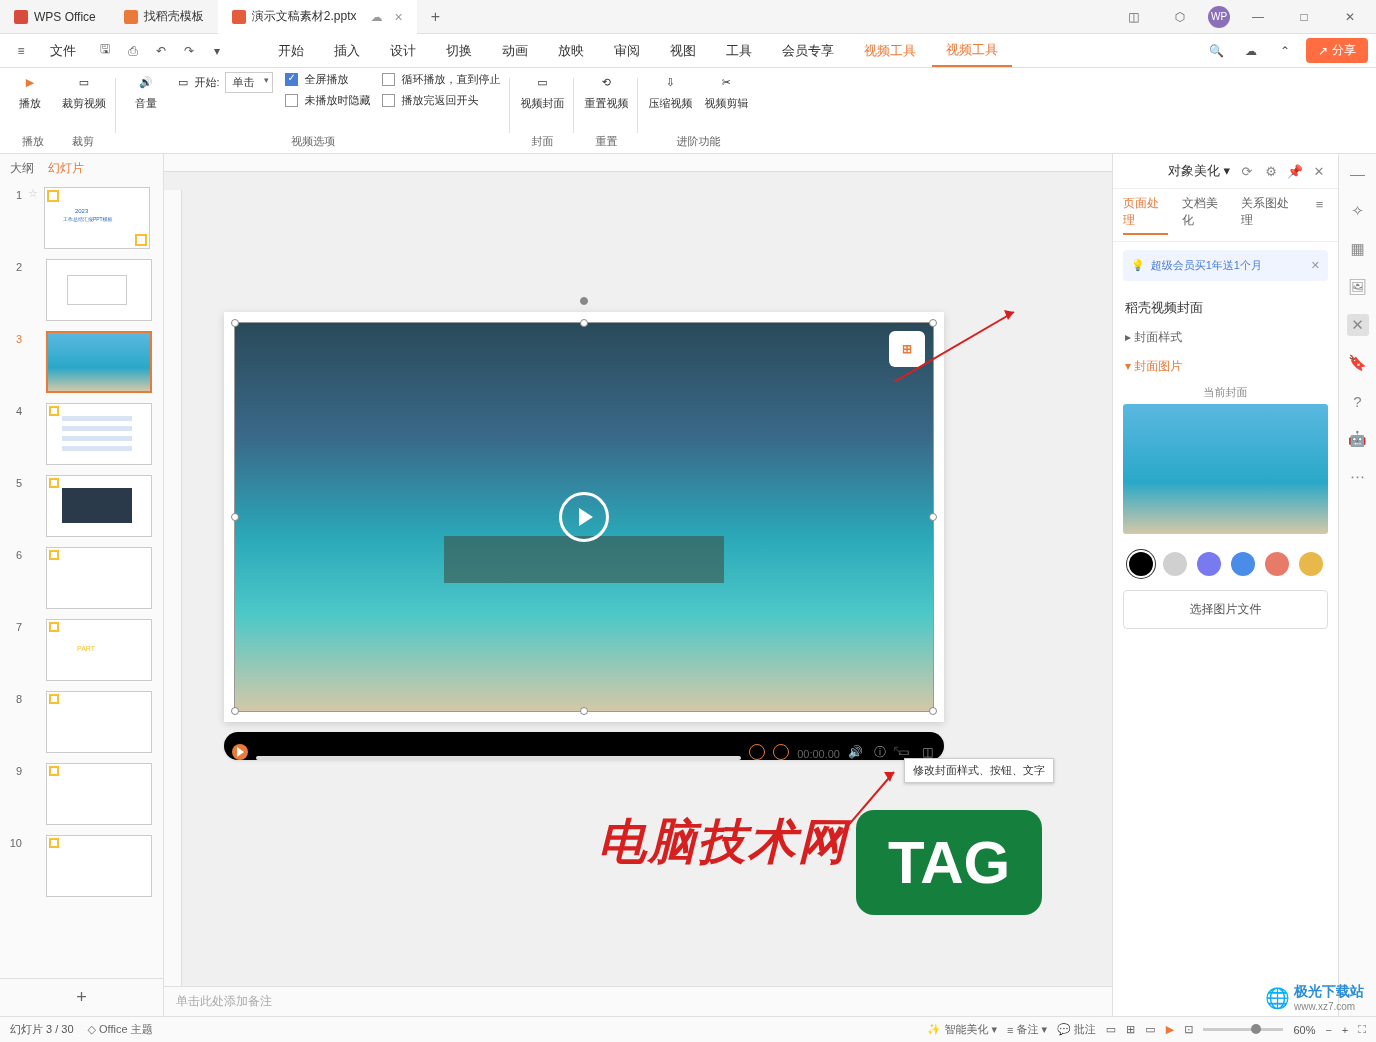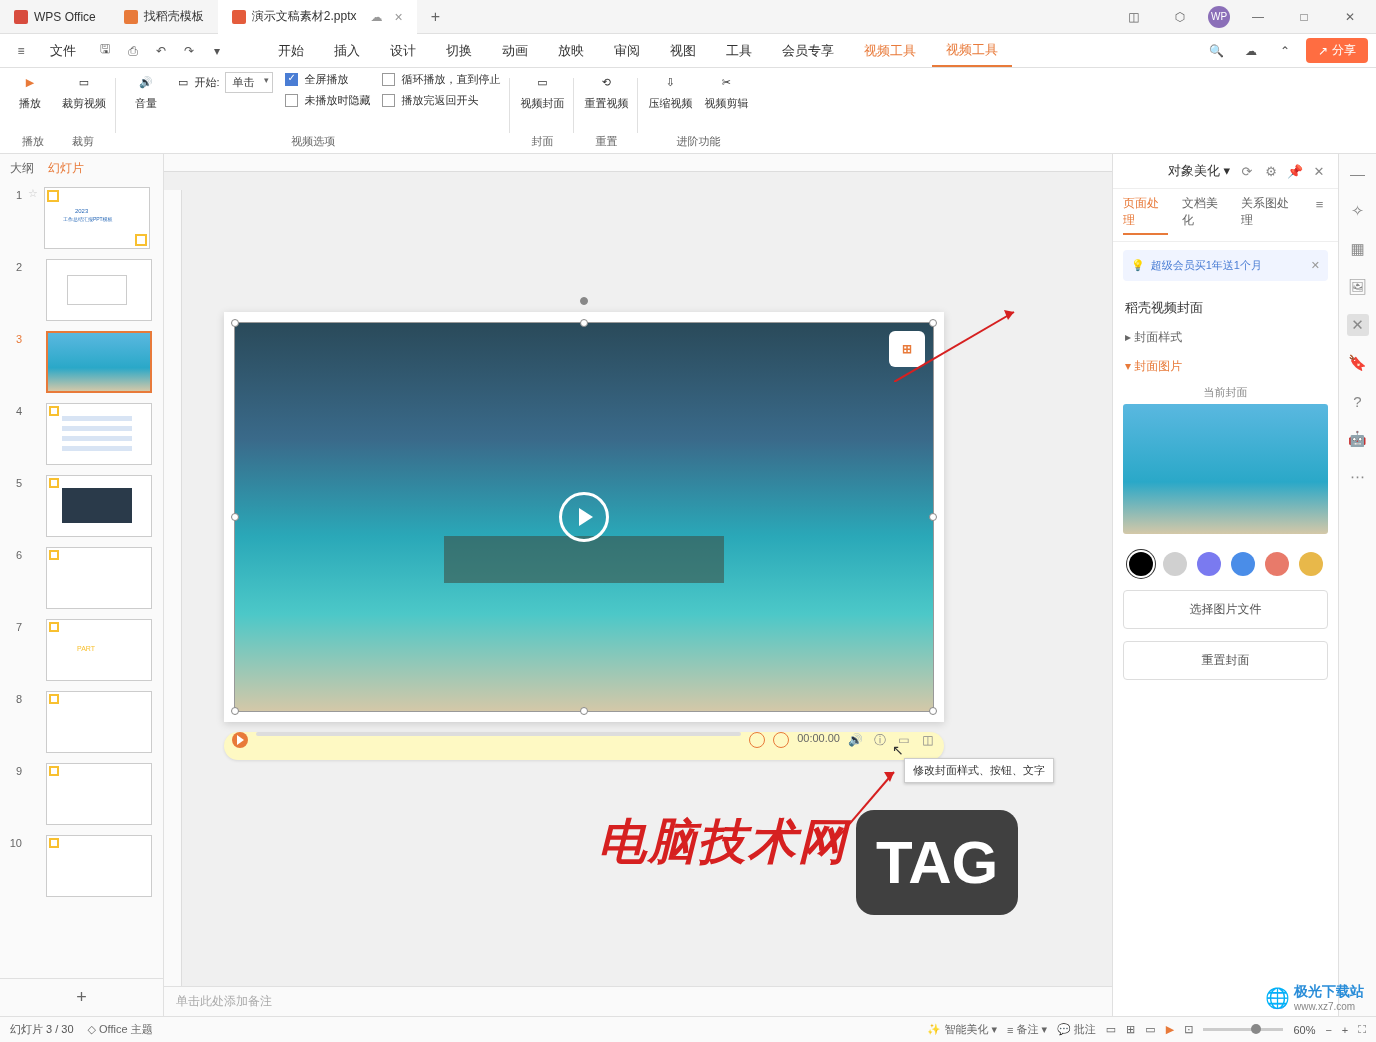--- a/index.html
+++ b/index.html
@@ -64,21 +64,21 @@
 
 .center { flex: 1; display: flex; flex-direction: column; background: #f0f0f0; position: relative; }
 .ruler-h { height: 18px; background: #fafafa; border-bottom: 1px solid #ddd; position: relative; }
 .ruler-v { width: 18px; background: #fafafa; border-right: 1px solid #ddd; position: absolute; left: 0; top: 18px; bottom: 0; }
 .canvas-area { flex: 1; position: relative; overflow: hidden; padding-left: 18px; }
 .slide-canvas { position: absolute; left: 60px; top: 140px; width: 720px; height: 410px; background: #fff; box-shadow: 0 2px 8px rgba(0,0,0,0.15); }
 .video-frame { position: absolute; left: 10px; top: 10px; width: 700px; height: 390px; background: linear-gradient(180deg, #2a4a5a 0%, #3a6a8a 30%, #2aa8b8 55%, #4cc8c8 75%, #d4c8a8 100%); border: 1px solid #999; }
 .sel-handle { width: 8px; height: 8px; background: #fff; border: 1px solid #888; position: absolute; border-radius: 50%; }
 .play-center { position: absolute; left: 50%; top: 50%; transform: translate(-50%,-50%); width: 50px; height: 50px; border: 3px solid #fff; border-radius: 50%; display: flex; align-items: center; justify-content: center; }
 .play-center::after { content: ''; border-left: 14px solid #fff; border-top: 9px solid transparent; border-bottom: 9px solid transparent; margin-left: 4px; }
-.video-controls { position: absolute; left: 60px; top: 560px; width: 720px; height: 28px; background: #fef9c3; display: flex; align-items: flex-start; padding: 0 8px; gap: 8px; border-radius: 14px; box-shadow: 0 1px 3px rgba(0,0,0,0.1); }
+.video-controls { position: absolute; left: 60px; top: 560px; width: 720px; height: 28px; background: #000000; display: flex; align-items: flex-end; padding: 0 8px; gap: 8px; border-radius: 14px; box-shadow: 0 1px 3px rgba(0,0,0,0.1); }
 .vc-play { width: 16px; height: 16px; background: #e87a3a; border-radius: 50%; position: relative; }
 .vc-play::after { content: ''; position: absolute; left: 5px; top: 3px; border-left: 7px solid #fff; border-top: 5px solid transparent; border-bottom: 5px solid transparent; }
 .vc-track { flex: 1; height: 4px; background: #ddd; border-radius: 2px; }
 .vc-btn { width: 16px; height: 16px; border: 1.5px solid #e87a3a; border-radius: 50%; cursor: pointer; }
 .vc-icon { width: 16px; height: 16px; color: #888; cursor: pointer; display: flex; align-items: center; justify-content: center; font-size: 12px; }
 .tooltip { position: absolute; background: #fff; border: 1px solid #ccc; padding: 4px 8px; font-size: 11px; box-shadow: 0 1px 3px rgba(0,0,0,0.2); }
 .notes-bar { height: 30px; background: #fafafa; border-top: 1px solid #e0e0e0; display: flex; align-items: center; padding: 0 12px; color: #aaa; font-size: 12px; }
 
 
 .red-arrow { position: absolute; pointer-events: none; }
@@ -112,21 +112,21 @@
 .statusbar { height: 26px; border-top: 1px solid #e0e0e0; display: flex; align-items: center; padding: 0 10px; font-size: 11px; color: #555; gap: 14px; background: #fafafa; }
 .sb-right { margin-left: auto; display: flex; align-items: center; gap: 10px; }
 .sb-btn { cursor: pointer; color: #666; display: flex; align-items: center; gap: 3px; }
 .zoom-slider { width: 80px; height: 3px; background: #ccc; position: relative; }
 .zoom-slider::after { content: ''; position: absolute; left: 48px; top: -4px; width: 10px; height: 10px; background: #888; border-radius: 50%; }
 
 
 .watermark1 { position: absolute; left: 598px; top: 810px; z-index: 100; }
 .wm-text1 { color: #d62020; font-size: 48px; font-weight: bold; font-style: italic; letter-spacing: 2px; }
 .wm-text2 { color: #d62020; font-size: 28px; letter-spacing: 1px; }
-.wm-tag { display: inline-block; background: #404040; color: #fff; font-size: 60px; font-weight: bold; padding: 18px 20px; border-radius: 18px; margin-left: 8px; vertical-align: top; }
+.wm-tag { display: inline-block; background: #15803d; color: #fff; font-size: 60px; font-weight: bold; padding: 18px 32px; border-radius: 18px; margin-left: 8px; vertical-align: top; }
 .watermark2 { position: absolute; right: 12px; bottom: 30px; font-size: 14px; color: #2a8dd8; z-index: 100; display: flex; align-items: center; gap: 4px; }
 
 
 .th-accent { position: absolute; border: 2px solid #f8c030; }
 .th-text { position: absolute; font-size: 6px; color: #2a6ab8; }
 .th-beach { background: linear-gradient(180deg, #5ab8e0 0%, #2aa8c8 60%, #d4c8a8 100%); }
 </style>
 </head>
 <body>
 
@@ -428,21 +428,20 @@
       <div class="rp-cover-img"></div>
       <div class="rp-colors">
         <div class="rp-color sel" style="background:#000;"></div>
         <div class="rp-color" style="background:#d0d0d0;"></div>
         <div class="rp-color" style="background:#7a7af0;"></div>
         <div class="rp-color" style="background:#4a8de8;"></div>
         <div class="rp-color" style="background:#e87a6a;"></div>
         <div class="rp-color" style="background:#e8b84a;"></div>
       </div>
       <div class="rp-btn">选择图片文件</div>
-      <div class="rp-btn">重置封面</div>
     </div>
 
     <div class="sidebar-icons">
       <span class="sb-icon">—</span>
       <span class="sb-icon">✧</span>
       <span class="sb-icon">▦</span>
       <span class="sb-icon">🖼</span>
       <span class="sb-icon active">✕</span>
       <span class="sb-icon">🔖</span>
       <span class="sb-icon">?</span>

